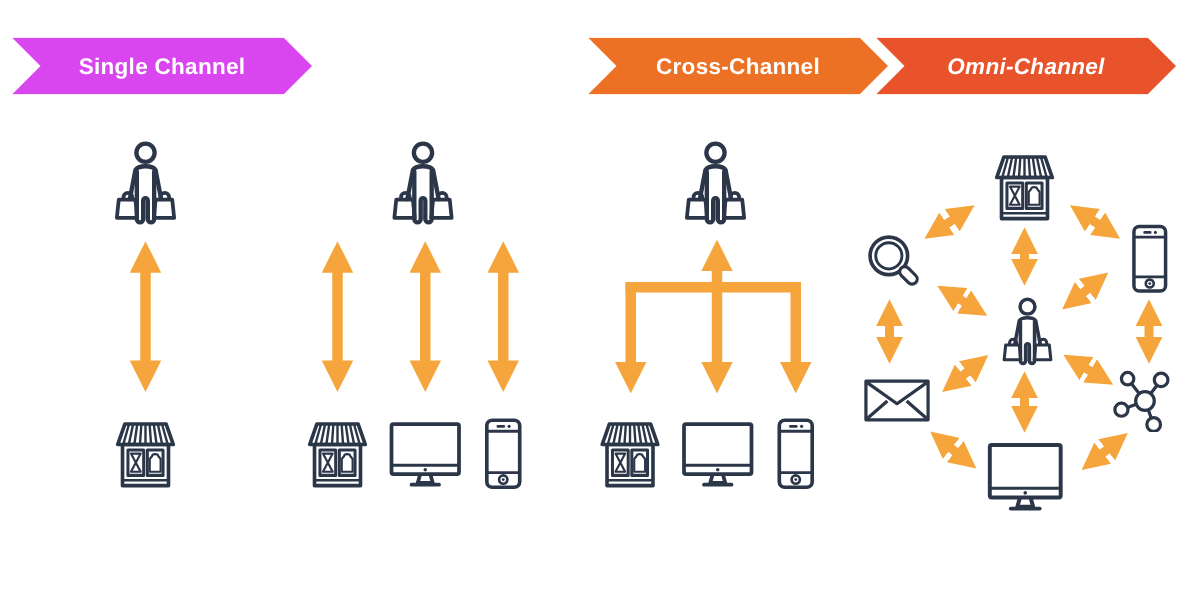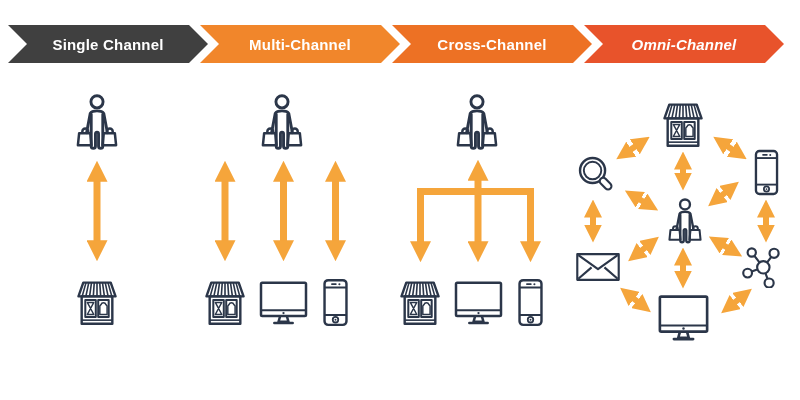--- a/index.html
+++ b/index.html
@@ -16,25 +16,22 @@
   .arrow{stroke:var(--arrow,#F5A53B);fill:none;}
   .sw7{stroke-width:7;} .sw6{stroke-width:6;}
   #arrowhead path{fill:var(--arrow,#F5A53B);}
 </style>
 </head>
 <body>
 
 <div id="stage">
 
   <div class="banner-row">
-    <div id="b1" class="banner" style="background: #404040;">
+    <div id="b1" class="banner" style="background: #d946ef;">
       <span class="banner-label">Single Channel</span>
-    </div>
-    <div id="b2" class="banner" style="background: rgb(241, 134, 43);">
-      <span class="banner-label">Multi-Channel</span>
     </div>
     <div id="b3" class="banner" style="background: rgb(237, 113, 36);">
       <span class="banner-label">Cross-Channel</span>
     </div>
     <div id="b4" class="banner" style="background: rgb(232, 83, 43); font-style: italic;">
       <span class="banner-label">Omni-Channel</span>
     </div>
   </div>
 
   <svg id="diagram" width="800" height="400" viewBox="0 0 800 400">

